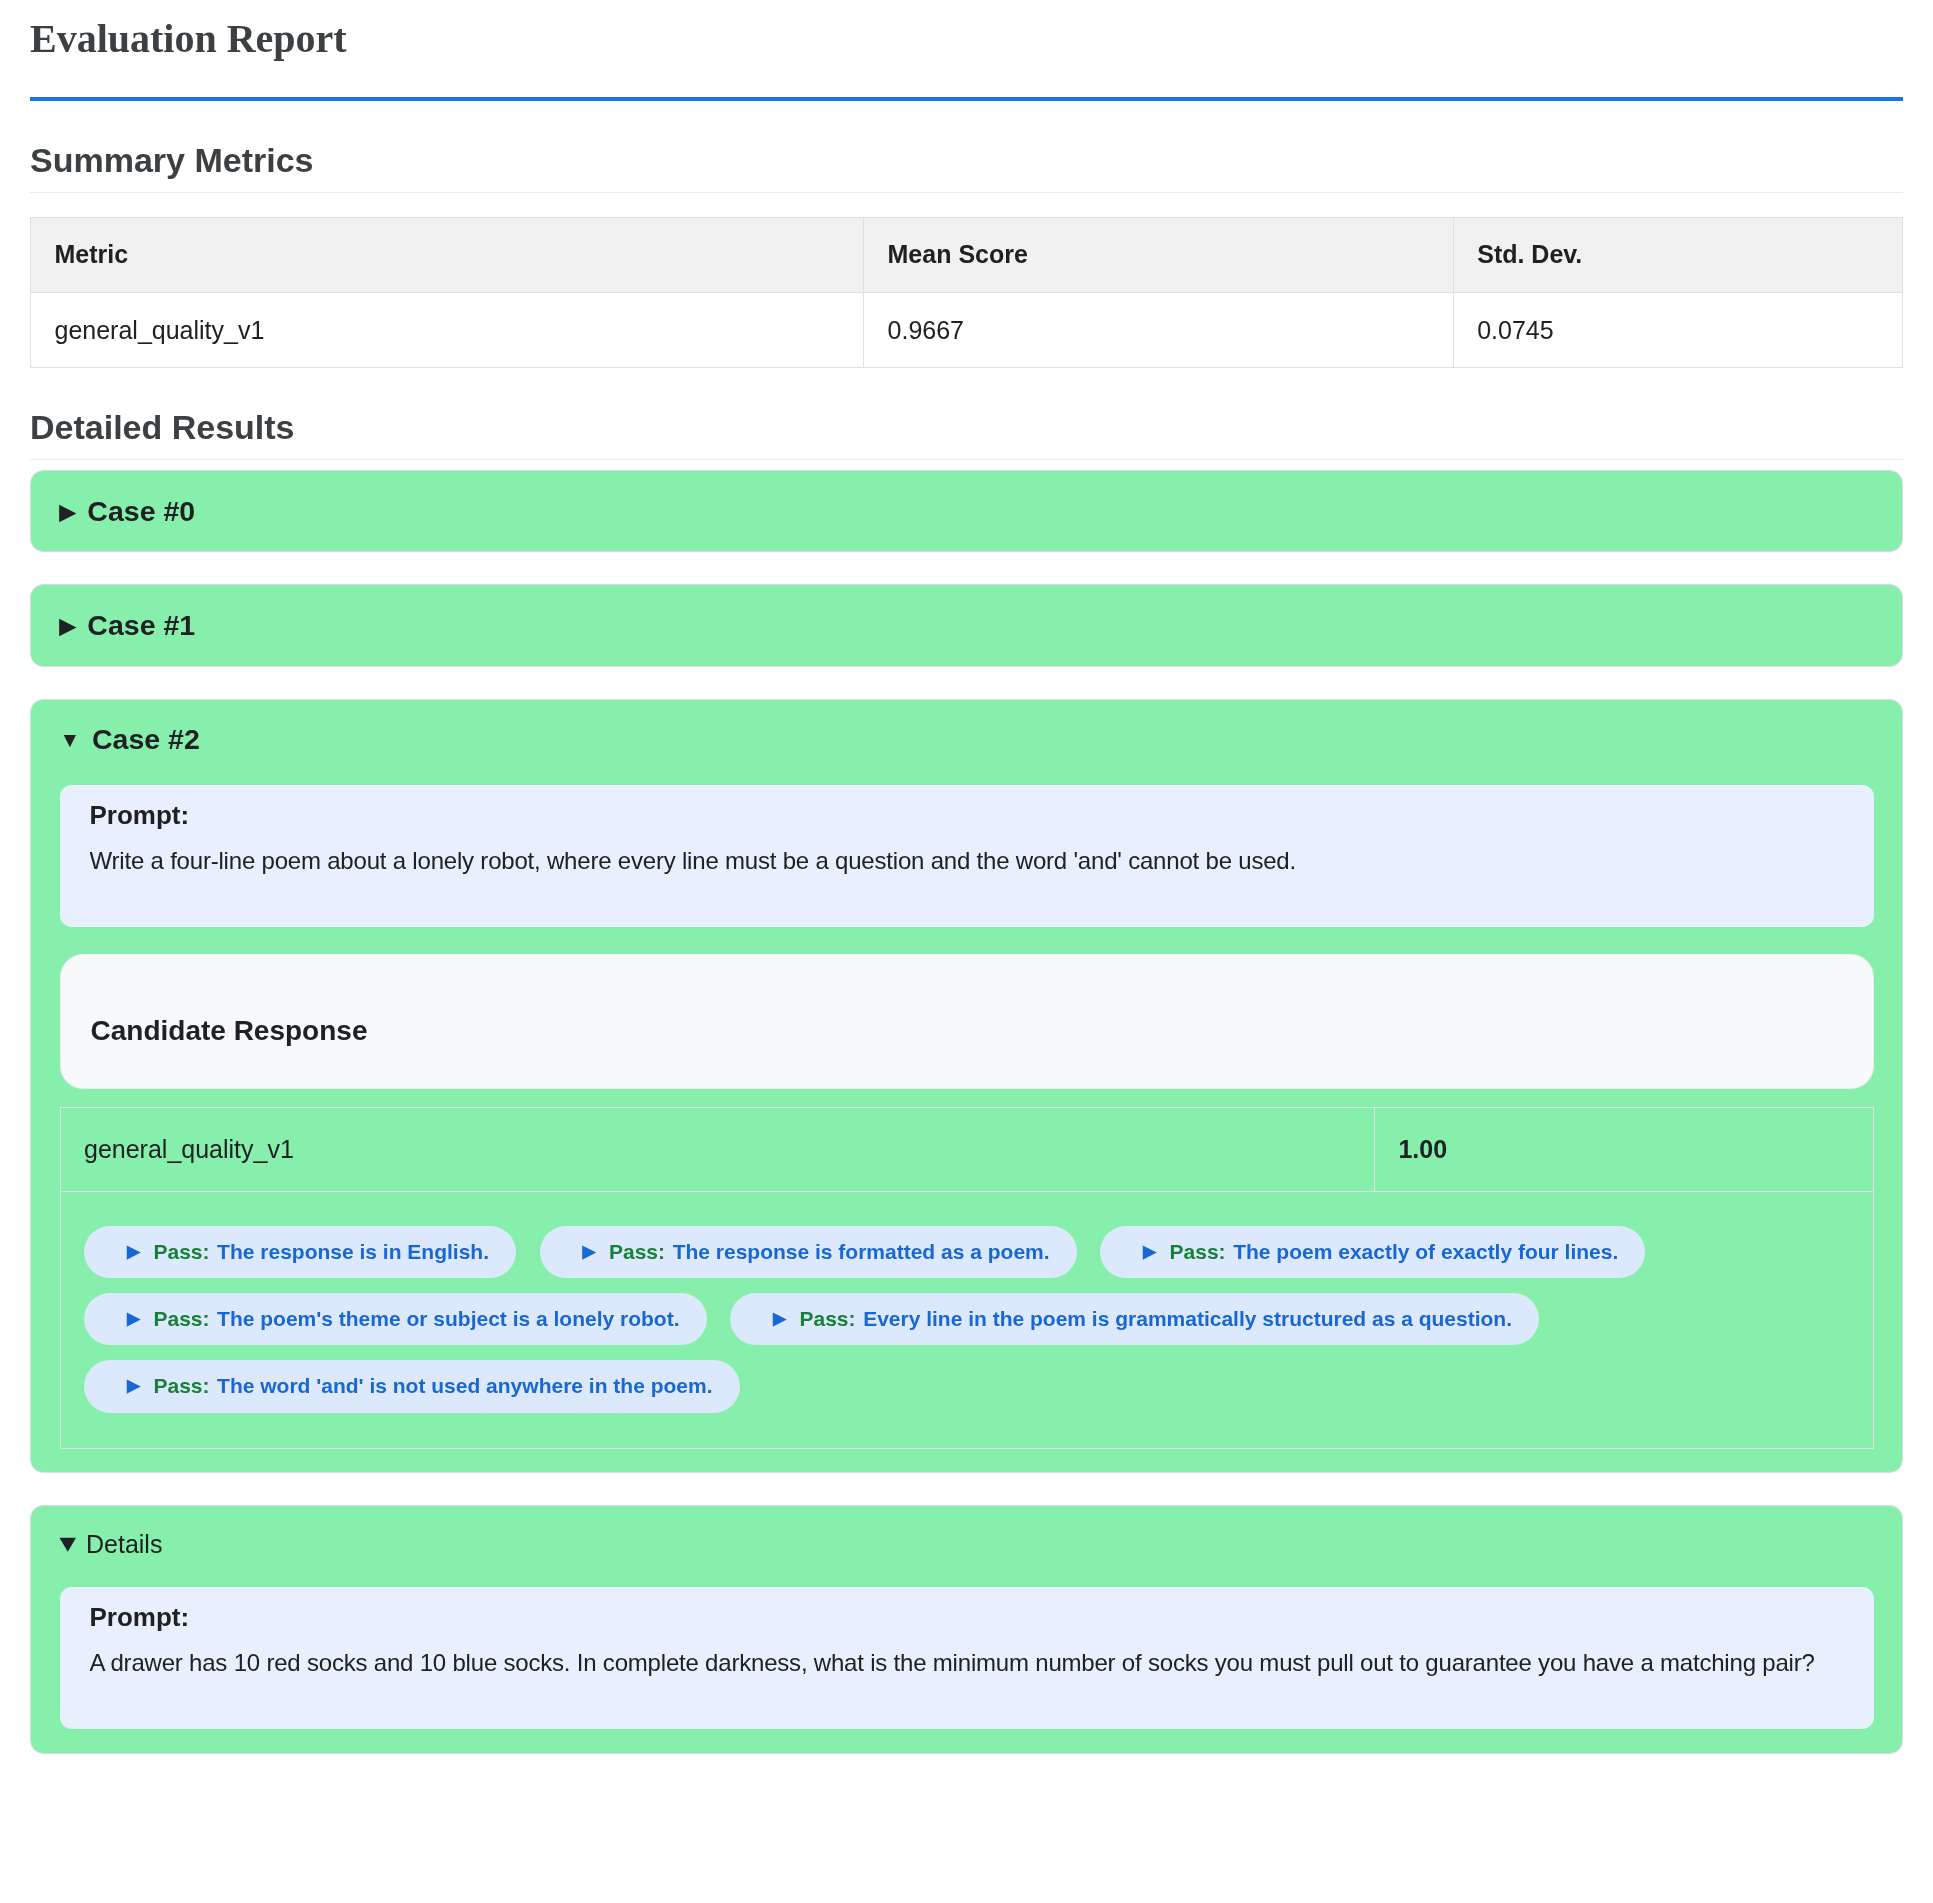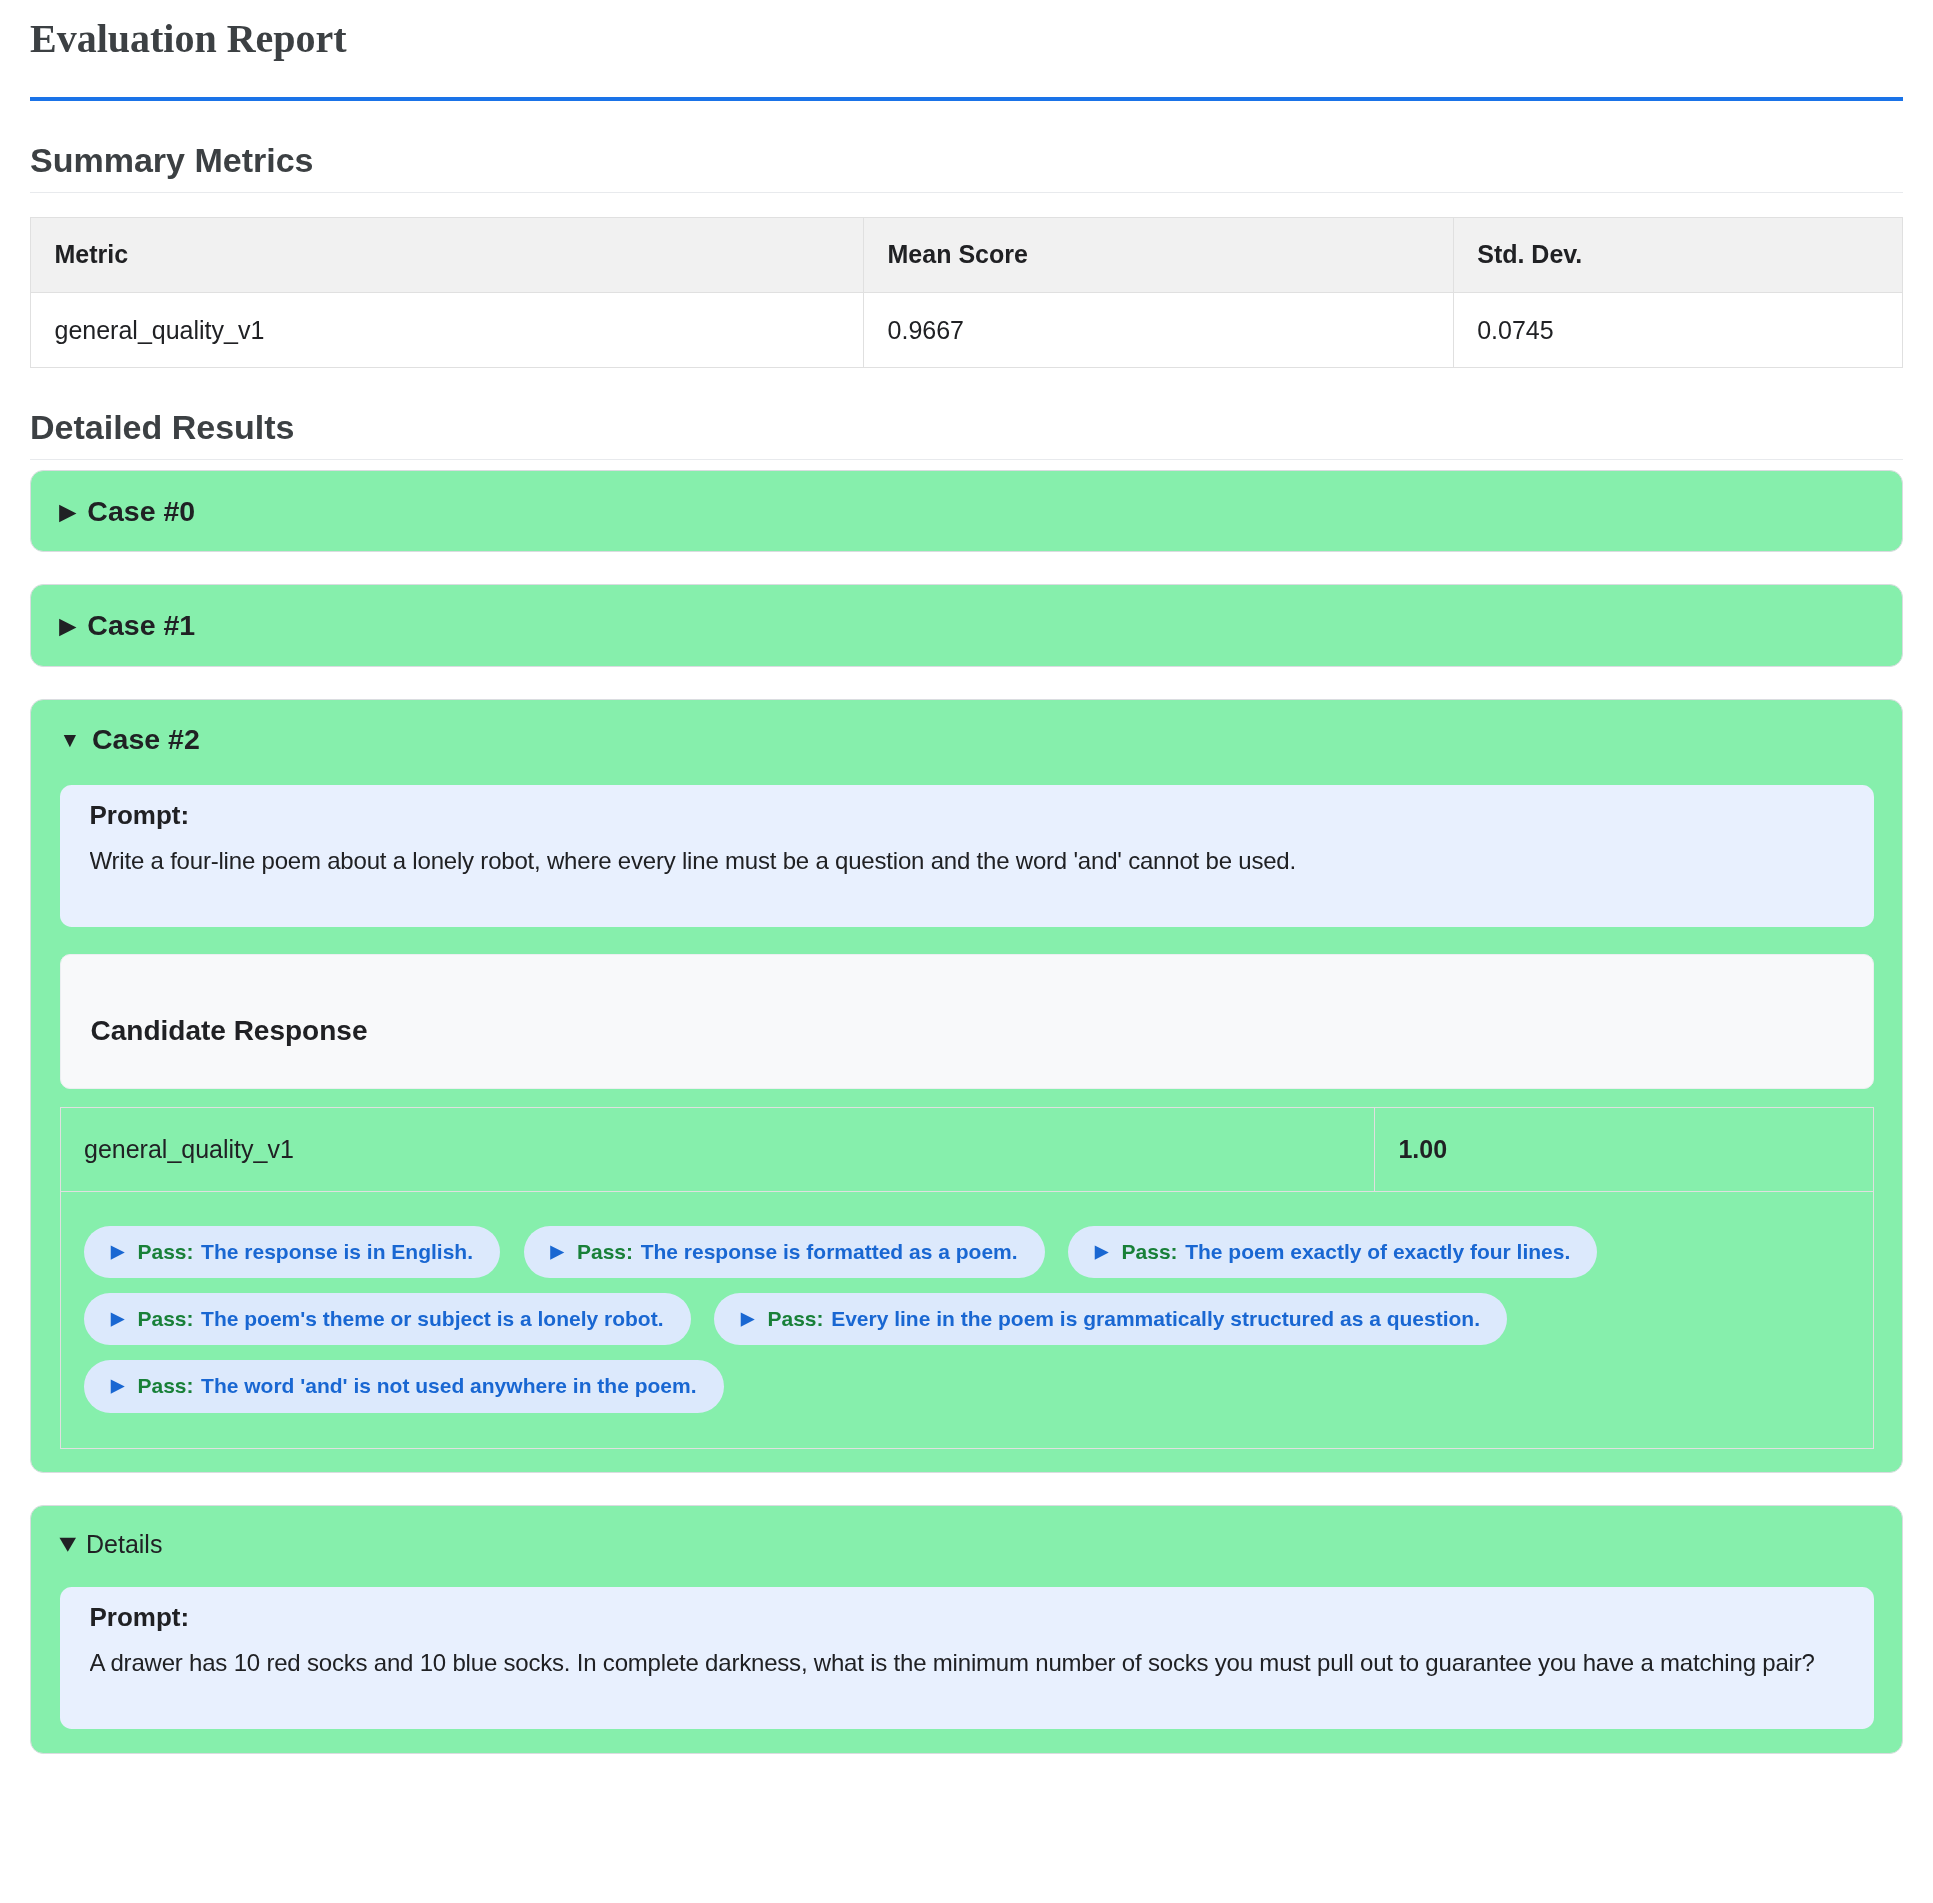--- a/index.html
+++ b/index.html
@@ -73,21 +73,21 @@
     border-radius:11.7px;padding:13px 30px 49px;
   }
   .box-label{font-weight:700;font-size:26px;line-height:34px;}
   .box-text{
     margin-top:11.7px;font-size:24px;line-height:34px;
     letter-spacing:-0.2px;white-space:nowrap;overflow:hidden;
   }
 
   .response-box{
     margin-top:27px;background:var(--response-bg);
-    border:1.7px solid #eceff1;border-radius:10px;
+    border:1.7px solid #eceff1;border-radius:23px;
     padding:59px 30px 40px;
   }
   .resp-title{font-weight:700;font-size:28px;line-height:34px;}
   .poem{margin-top:17px;font-size:25px;line-height:34px;white-space:pre-line;}
 
   .metrics-heading{margin-top:47px;font-size:26px;font-weight:700;}
 
   table.case-metrics{
     width:100%;border-collapse:collapse;margin-top:18.5px;
     font-size:25px;table-layout:fixed;
@@ -98,21 +98,21 @@
   td.checks-cell{padding:22px 18.5px 17px;}
 
   details.check{
     display:inline-block;
     background:var(--chip-bg);
     border-radius:838px;
     padding:11.7px 27px;
     margin:6.7px 23.5px 8.4px 0;
     vertical-align:top;
   }
-  details.check summary{font-size:21px;font-weight:700;line-height:28.5px;white-space:nowrap;}
+  details.check summary{font-size:21px;font-weight:700;line-height:28.5px;white-space:nowrap;margin-left:16px;}
   .tri-blue{color:var(--check-blue);font-size:17px;margin-right:13.4px;vertical-align:1.7px;}
   .pass-label{color:var(--pass-green);}
   .check-sep{color:var(--pass-green);}
   .check-text{color:var(--check-blue);margin-left:7.6px;}
 </style>
 </head>
 <body>
 
 <h1>Evaluation Report</h1>
 

